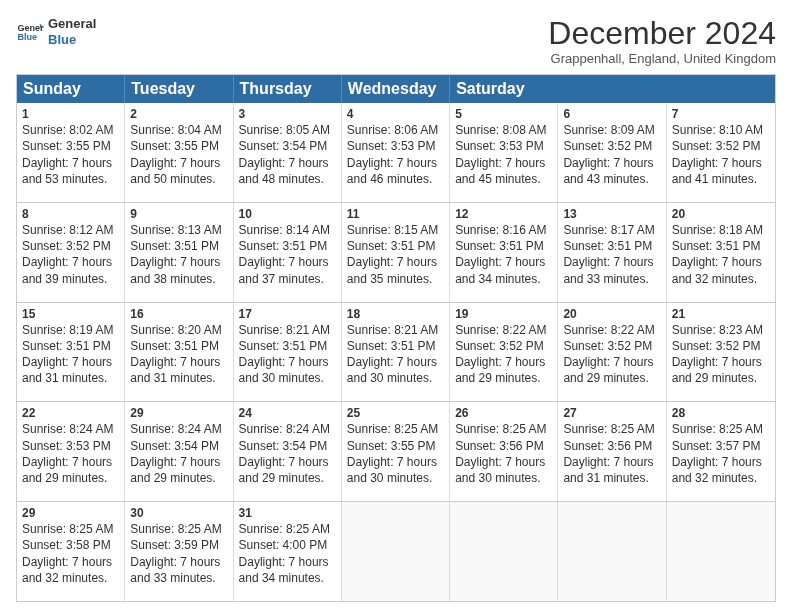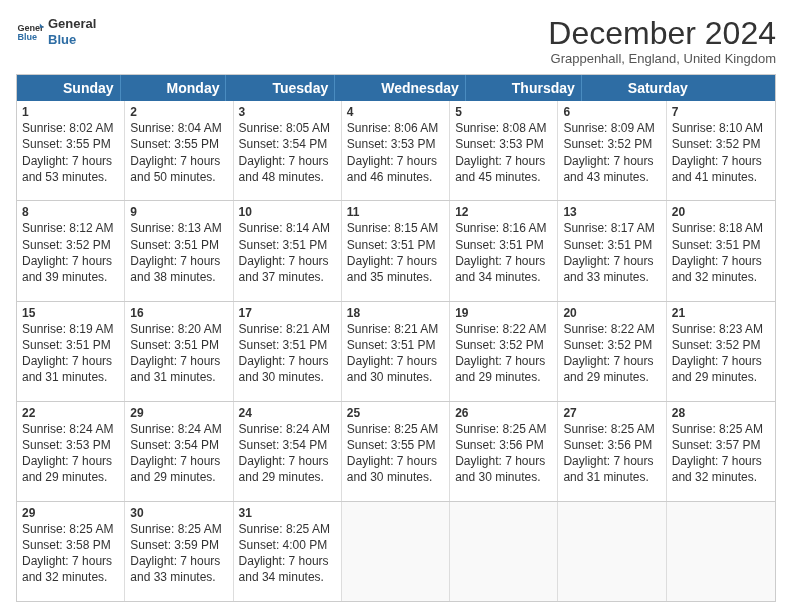--- a/index.html
+++ b/index.html
@@ -52,25 +52,24 @@
       border: 1px solid #ccc;
     }
     .cal-header-row {
       display: grid;
       grid-template-columns: repeat(7, 1fr);
       background: #2e6da4;
     }
     .cal-header-cell {
       color: #fff;
       font-weight: bold;
-      font-size: 14px;
+      font-size: 16px;
       padding: 5px 6px;
       text-align: left;
       border-right: 1px solid #4a8cc0;
-      margin-left: 40px;
     }
     .cal-header-cell:last-child { border-right: none; }
     .cal-body {
       flex: 1;
       display: flex;
       flex-direction: column;
     }
     .cal-week {
       flex: 1;
       display: grid;
@@ -120,24 +119,23 @@
     </div>
     <div class="title-block">
       <div class="main-title">December 2024</div>
       <div class="subtitle">Grappenhall, England, United Kingdom</div>
     </div>
   </div>
 
   <div class="calendar">
     <div class="cal-header-row">
     <div class="cal-header-cell">Sunday</div>
-        <div class="cal-header-cell">Monday</div>
         <div class="cal-header-cell">Tuesday</div>
+        <div class="cal-header-cell">Thursday</div>
         <div class="cal-header-cell">Wednesday</div>
-        <div class="cal-header-cell">Thursday</div>
         <div class="cal-header-cell">Saturday</div>
       </div>
     <div class="cal-body">
     <div class="cal-week">
           <div class="cal-cell">
             <span class="day-num">1</span>
             <div class="day-info">Sunrise: 8:02 AM<br>Sunset: 3:55 PM<br>Daylight: 7 hours and 53 minutes.</div>
           </div>
           <div class="cal-cell">
             <span class="day-num">2</span>

